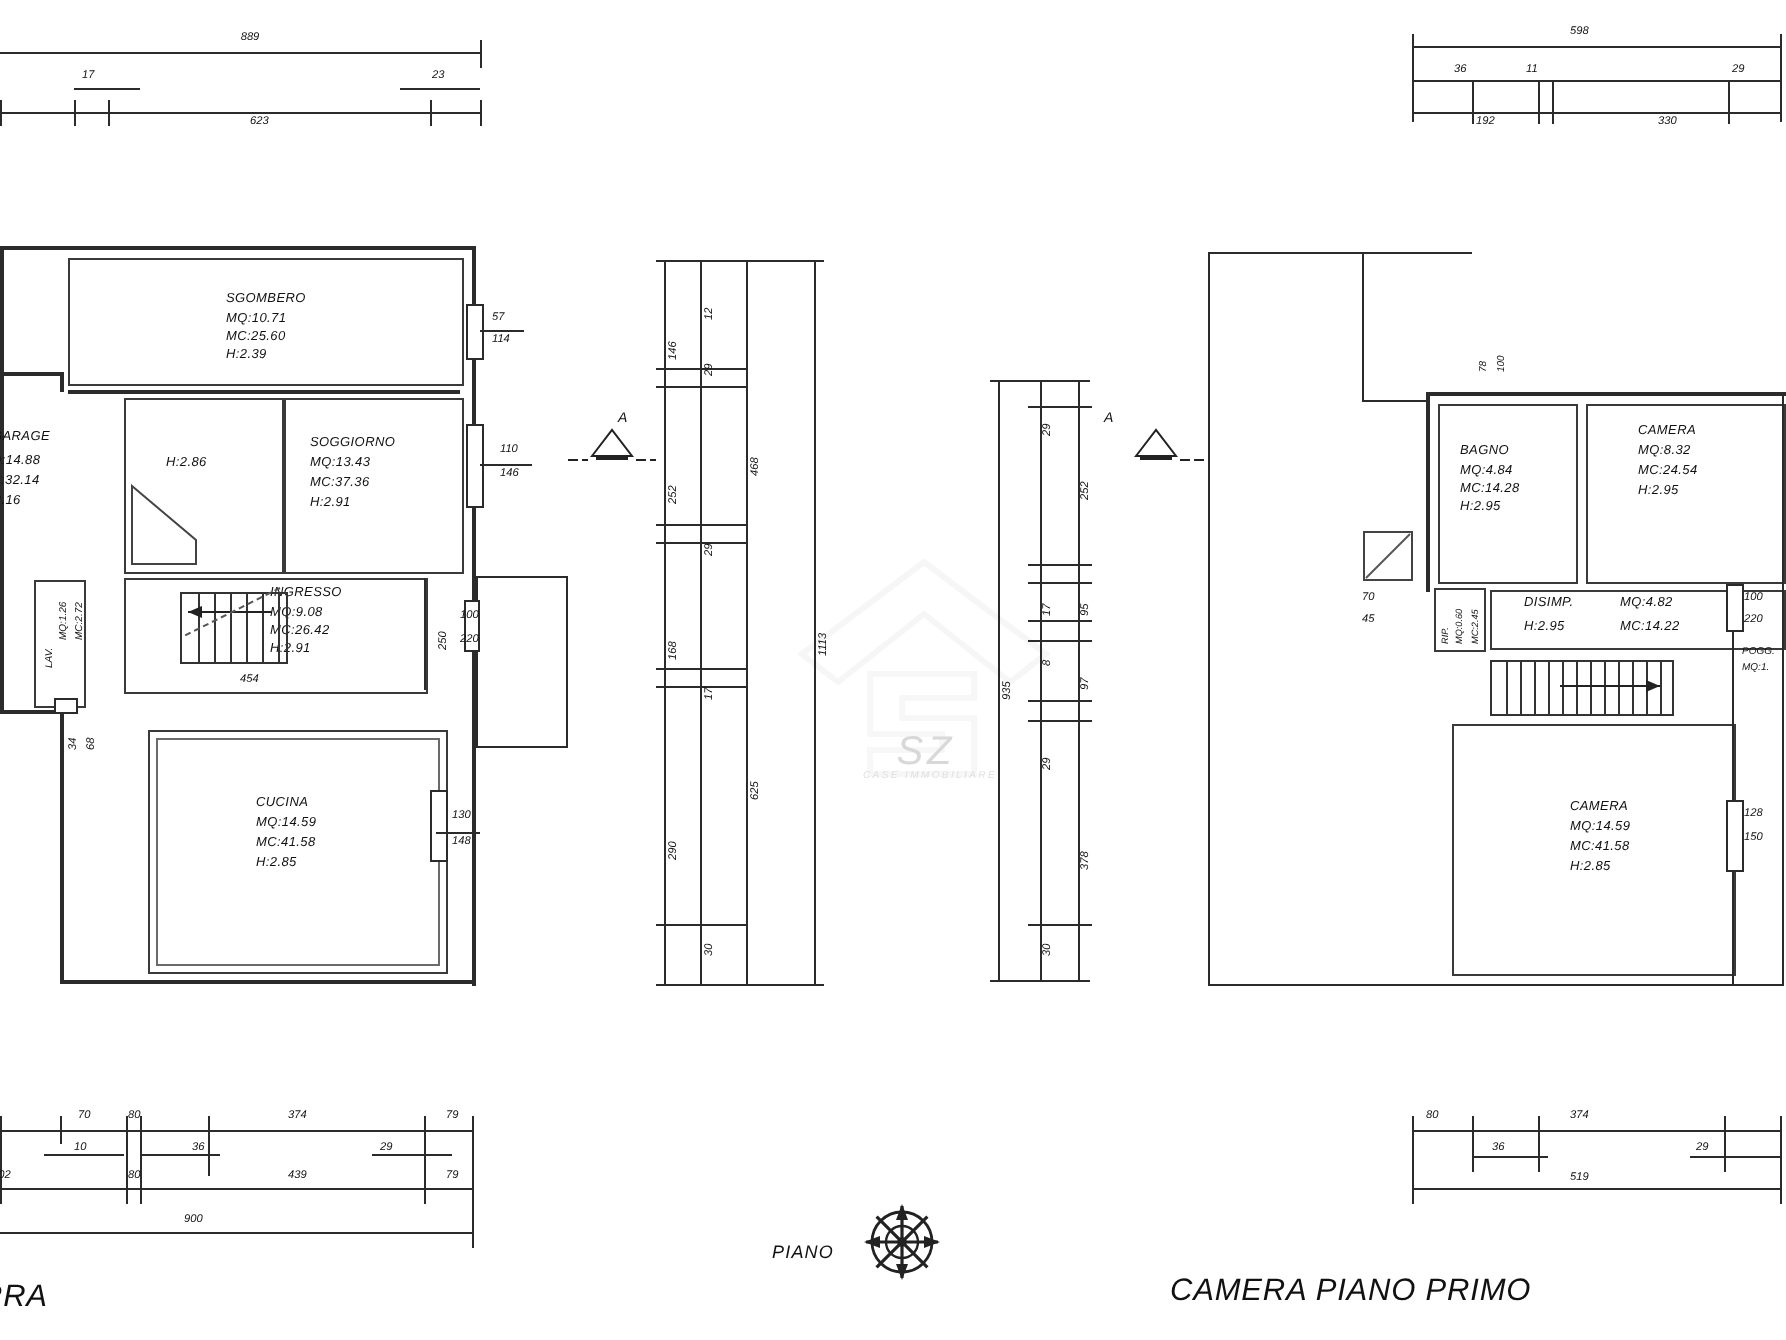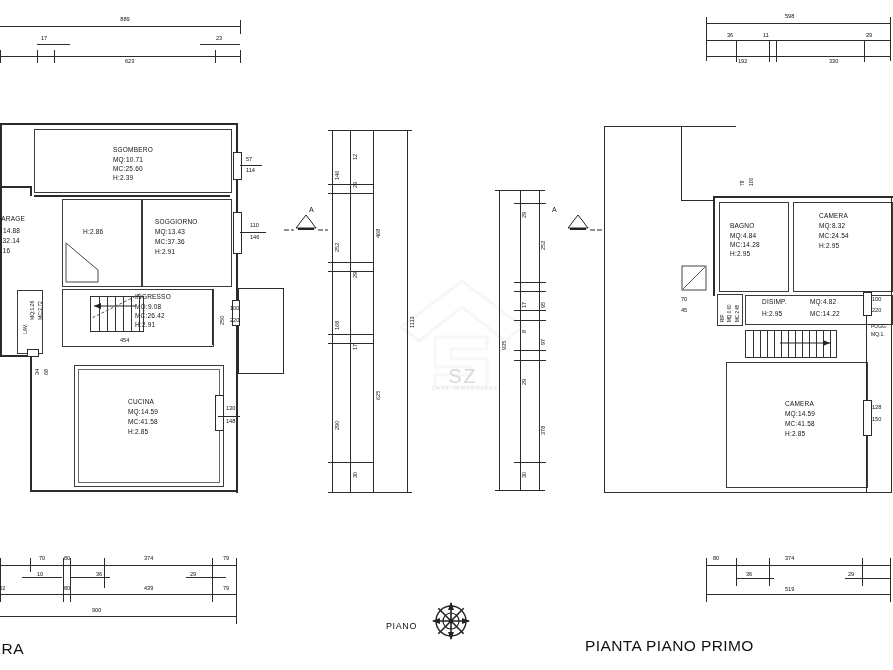--- a/index.html
+++ b/index.html
@@ -1,18 +1,18 @@
 <!DOCTYPE html>
 <html><head>
 <meta charset="utf-8">
 <style>
   html,body{margin:0;padding:0;background:#ffffff;}
   body{width:893px;height:670px;overflow:hidden;position:relative;
        font-family:"Liberation Sans",sans-serif;color:#1a1a1a;}
-  .stage{position:absolute;left:0;top:0;width:893px;height:504px;}
+  .stage{position:absolute;left:0;top:0;width:893px;height:504px;font-style:italic;}
 
   
   .ln{position:absolute;background:#2b2b2b;}
   .h{height:1px;}
   .v{width:1px;}
   .room{position:absolute;border:1px solid #3a3a3a;background:#fff;}
   .lbl{position:absolute;font-size:6.5px;line-height:8.4px;letter-spacing:.2px;
        white-space:pre;color:#111;}
   .dim{position:absolute;font-size:5.6px;line-height:6px;color:#111;white-space:nowrap;}
   .dimv{position:absolute;font-size:5.6px;line-height:6px;color:#111;white-space:nowrap;
@@ -382,21 +382,21 @@
     <div class="ln h" style="left:736px;top:578px;width:38px;"></div>
     <div class="ln h" style="left:845px;top:578px;width:45px;"></div>
 
     <div class="dim" style="left:713px;top:555px;">80</div>
     <div class="dim" style="left:785px;top:555px;">374</div>
     <div class="dim" style="left:746px;top:571px;">36</div>
     <div class="dim" style="left:848px;top:571px;">29</div>
     <div class="dim" style="left:785px;top:586px;">519</div>
   </div>
 
-  <div class="title" style="left:585px;top:637px;">PIANTA PIANO PRIMO</div>
+  <div class="title" style="left:585px;top:637px;">CAMERA PIANO PRIMO</div>
 
   <div class="nordtxt" style="left:386px;top:621px;">PIANO</div>
   <svg style="position:absolute;left:430px;top:600px;width:42px;height:42px;" viewBox="0 0 42 42">
     <circle cx="21" cy="21" r="15" fill="none" stroke="#222" stroke-width="1.4"></circle>
     <circle cx="21" cy="21" r="8" fill="none" stroke="#222" stroke-width="1.2"></circle>
     <circle cx="21" cy="21" r="2.4" fill="#222"></circle>
     <g stroke="#222" stroke-width="1.6">
       <path d="M21 3 L21 39"></path>
         <path d="M3 21 L39 21"></path>
       <path d="M8.3 8.3 L33.7 33.7"></path>

